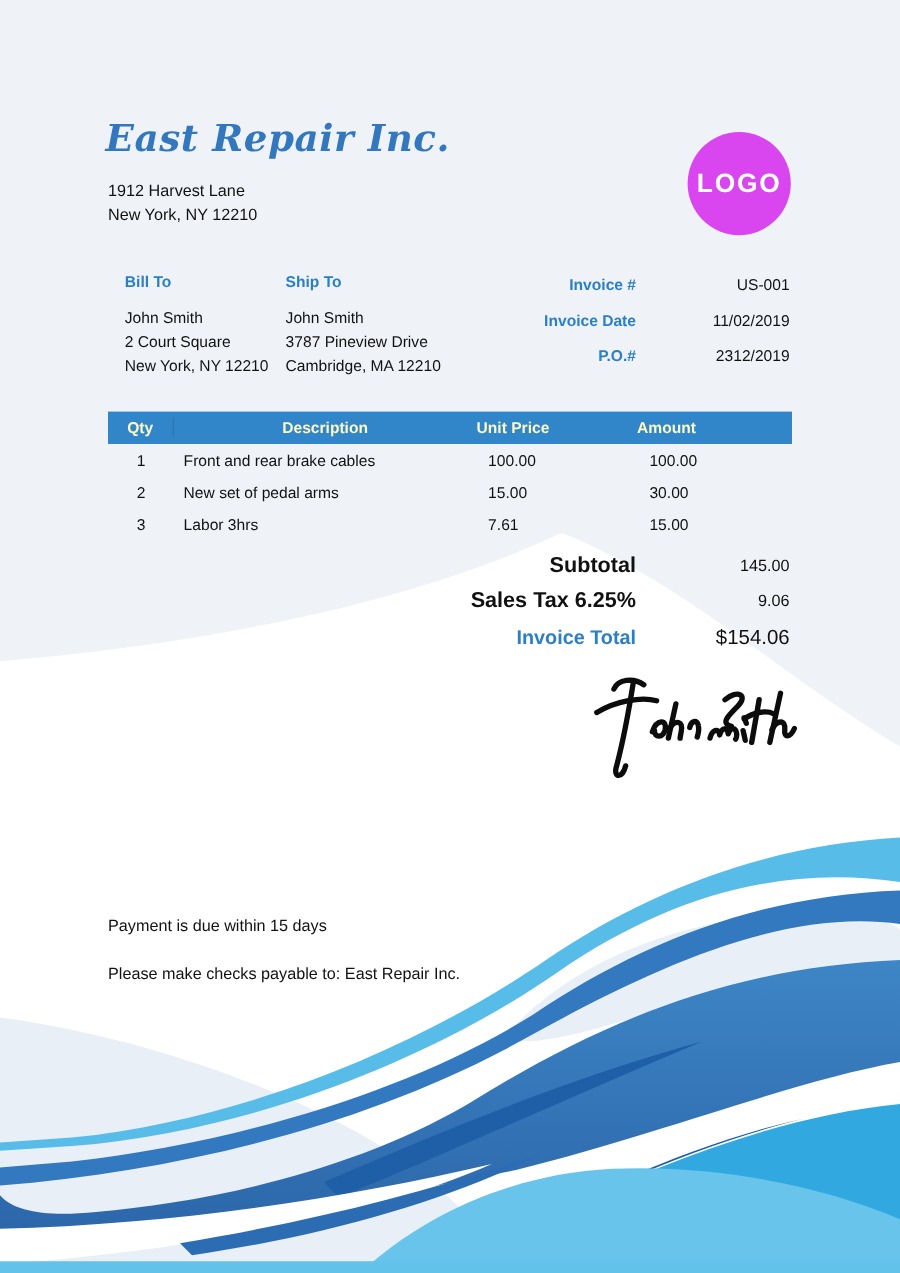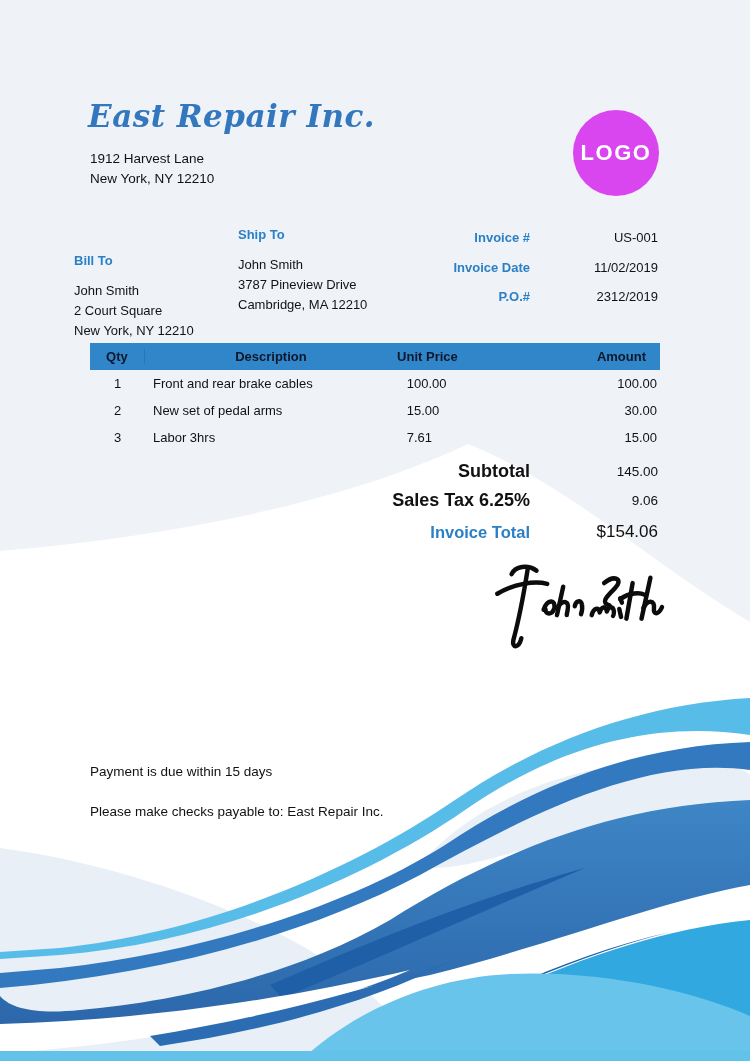--- a/index.html
+++ b/index.html
@@ -22,37 +22,37 @@
   .logo{
     position:absolute; left:573px; top:110px; width:86px; height:86px;
     border-radius:50%; background:#d946ef; display:flex; align-items:center; justify-content:center;
   }
   .logo span{color:#fff; font-size:22px; font-weight:bold; letter-spacing:1.5px;}
 
   .blue-label{color:#2B80C5; font-weight:bold; font-size:13px;}
 
   .party{position:absolute; top:227px; font-size:13px;}
   .party .lines{margin-top:13px; line-height:20px; color:#121212;}
-  .party-bill{left:74px;margin-top:26px;}
+  .party-bill{left:104px;}
   .party-ship{left:238px;}
 
   .meta{position:absolute; left:372px; top:228px; width:286px;}
   .meta-row{display:flex; height:19px; margin-bottom:10.5px; align-items:center;}
   .meta-row .lbl{flex:1; text-align:right; color:#2B80C5; font-weight:bold; font-size:13px;}
   .meta-row .val{width:128px; text-align:right; font-size:13px; color:#121212;}
 
   .items{position:absolute; left:90px; top:343px; width:570px; font-size:13px;}
-  .thead{display:flex; height:27px; background:#3186C9; color:#0f172a; font-weight:bold; align-items:center;}
+  .thead{display:flex; height:27px; background:#3186C9; color:#fef9c3; font-weight:bold; align-items:center;}
   .trow{display:flex; height:27px; align-items:center; color:#121212;}
   .trow:first-of-type{margin-top:4px;}
   .c-qty{width:57px; text-align:center;}
   .c-desc{width:263px; padding-left:8px;}
   .thead .c-desc{text-align:center; padding-left:0; width:263px;}
   .c-price{width:130px; padding-right:9px;}
-  .c-amt{width:120px; text-align:right; padding-right:3px;}
+  .c-amt{width:120px; text-align:left; padding-right:3px;}
   .thead .c-amt{padding-right:14px;}
   .thead .c-qty{border-right:1px solid rgba(0,0,0,0.12); box-sizing:border-box;}
 
   .totals{position:absolute; left:372px; top:461px; width:286px;}
   .tot-row{display:flex; align-items:center; height:20px; margin-bottom:9px;}
   .tot-row .lbl{flex:1; text-align:right; font-weight:bold; font-size:18px; color:#111;}
   .tot-row .val{width:128px; text-align:right; font-size:13.5px; color:#111;}
   .tot-row.grand{height:26px; margin-top:2px;}
   .tot-row.grand .lbl{color:#2B80C5; font-size:16.5px;}
   .tot-row.grand .val{font-size:17px;}

